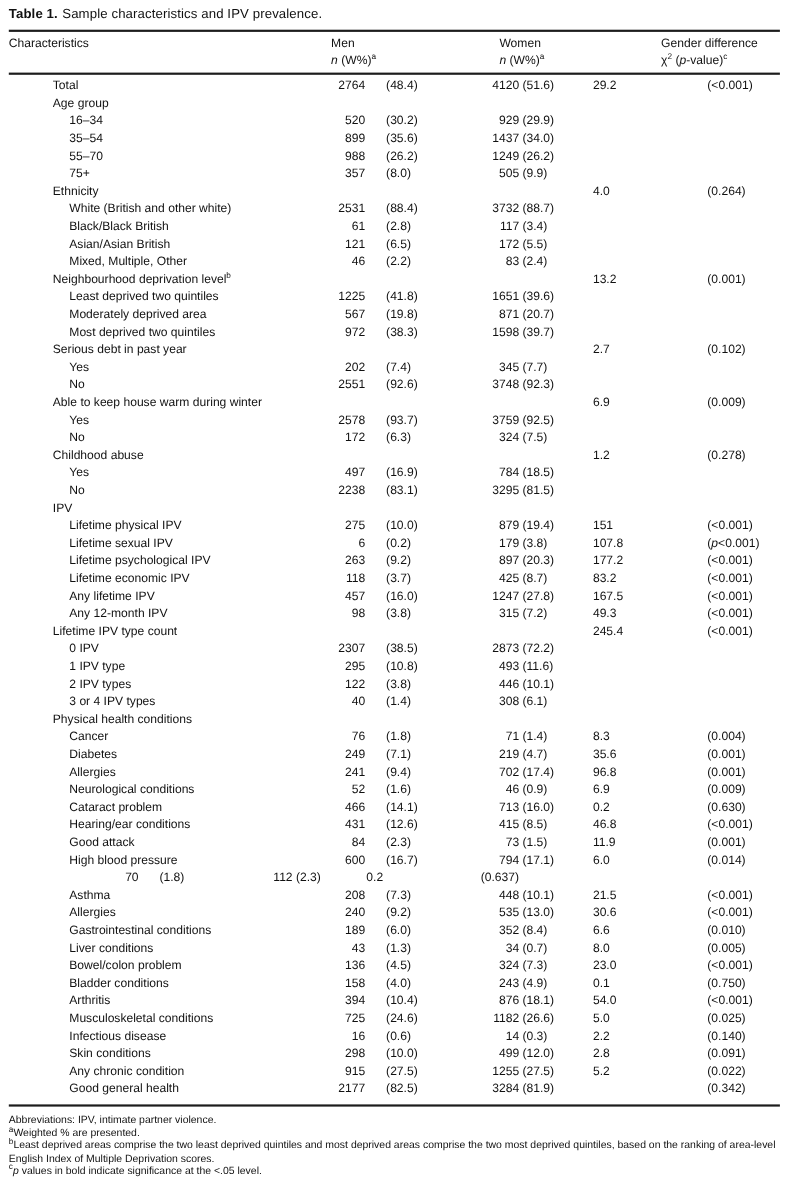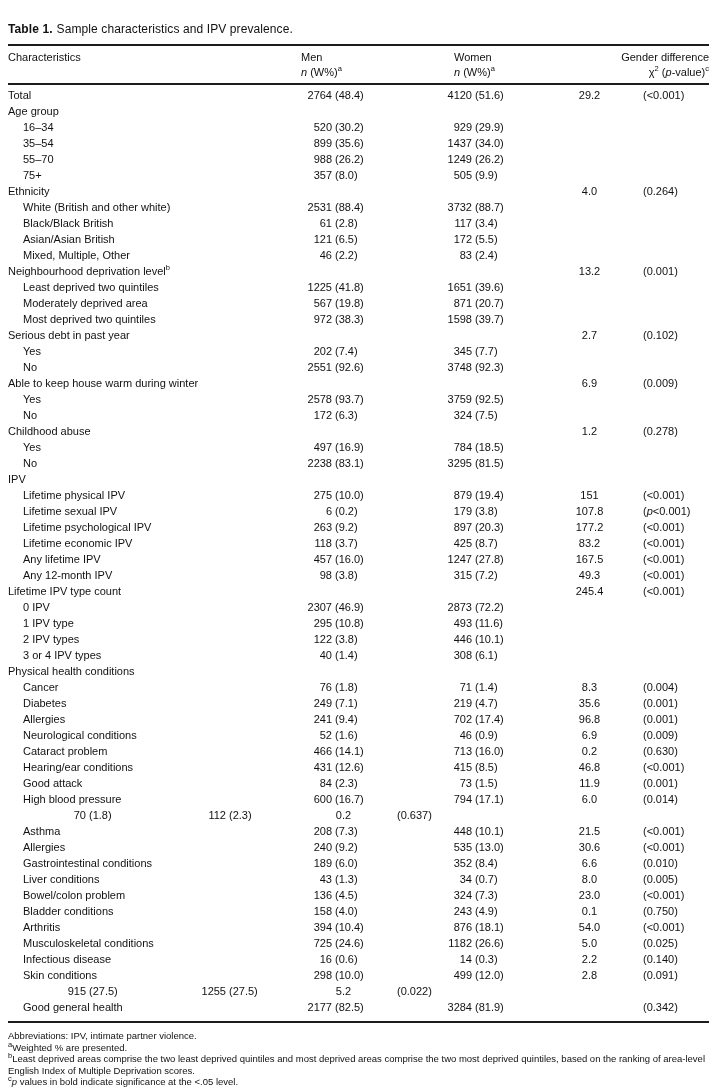--- a/index.html
+++ b/index.html
@@ -2,41 +2,41 @@
 <html><head>
 <meta charset="utf-8">
 <style>
   * { margin:0; padding:0; box-sizing:border-box; }
   html,body { background:#fff; }
   body {
     width:717px; height:1091px; overflow:hidden;
     font-family:"Liberation Sans", sans-serif;
     color:#111;
   }
-  .page { padding:22px 8px 0 8px; width:717px; }
+  .page { padding:5px 8px 0 8px; width:717px; }
   .title { font-size:12px; line-height:15px; margin-bottom:7px; letter-spacing:0.1px; }
   .title b { margin-right:4px; }
   .rule { border:none; border-top:2px solid #1c1c1c; height:0; }
   .thead { display:flex; padding:4px 0 3px 0; font-size:11px; line-height:15px; }
   .h-label { flex:1; }
   .h-men   { width:145px; padding-left:47px; }
   .h-women { width:140px; padding-left:55px; }
-  .h-chi   { width:170px; padding-left:62px;text-align:right; }
+  .h-chi   { width:170px; padding-left:62px; }
   sup { font-size:7.5px; vertical-align:super; line-height:0; }
   i { font-style:italic; }
   .tbody { padding:2px 0 6px 0; }
-  .row { display:flex; height:16px; line-height:16px; font-size:11px; white-space:nowrap; }
+  .row { display:flex; height:16px; line-height:16px; font-size:11px; white-space:nowrap;margin-left:40px; }
   .c-label { flex:1; overflow:hidden; }
   .c-label.ind { padding-left:15px; }
-  .c-men   { width:145px; display:flex; }
+  .c-men   { width:145px; display:flex;gap:16px; }
   .c-women { width:140px; display:flex;align-items:center; }
   .c-chi   { width:170px; display:flex; }
   .c-men   .n { width:78px;  text-align:right; }
   .c-women .n { width:73px;  text-align:right; }
-  .c-chi   .n { width:101px; text-align:center; }
+  .c-chi   .n { width:101px; text-align:left; }
   .pct { margin-left:3px; }
   .pct b { font-weight:normal; }
   .footnotes { margin-top:7px; font-size:9.5px; line-height:11.6px; color:#111; }
   .footnotes .fn { width:701px; }
 </style>
 </head>
 <body>
 
 <div class="page">
 
@@ -507,21 +507,21 @@
         </div>
         <div class="c-chi">
           <span class="n">245.4</span>
           <span class="pct">(&lt;<b>0.001</b>)</span>
         </div>
       </div>
       <div class="row">
         <div class="c-label ind">0 IPV</div>
         <div class="c-men">
           <span class="n">2307</span>
-          <span class="pct">(46.9)</span>
+          <span class="pct">(38.5)</span>
         </div>
         <div class="c-women">
           <span class="n">2873</span>
           <span class="pct">(72.2)</span>
         </div>
         <div class="c-chi">
           <span class="n"></span>
         </div>
       </div>
       <div class="row">
@@ -856,20 +856,21 @@
         <div class="c-women">
           <span class="n">499</span>
           <span class="pct">(12.0)</span>
         </div>
         <div class="c-chi">
           <span class="n">2.8</span>
           <span class="pct">(<span>0.091</span>)</span>
         </div>
       </div>
       <div class="row">
+        <div class="c-label ind">Any chronic condition</div>
         <div class="c-men">
           <span class="n">915</span>
           <span class="pct">(27.5)</span>
         </div>
         <div class="c-women">
           <span class="n">1255</span>
           <span class="pct">(27.5)</span>
         </div>
         <div class="c-chi">
           <span class="n">5.2</span>

